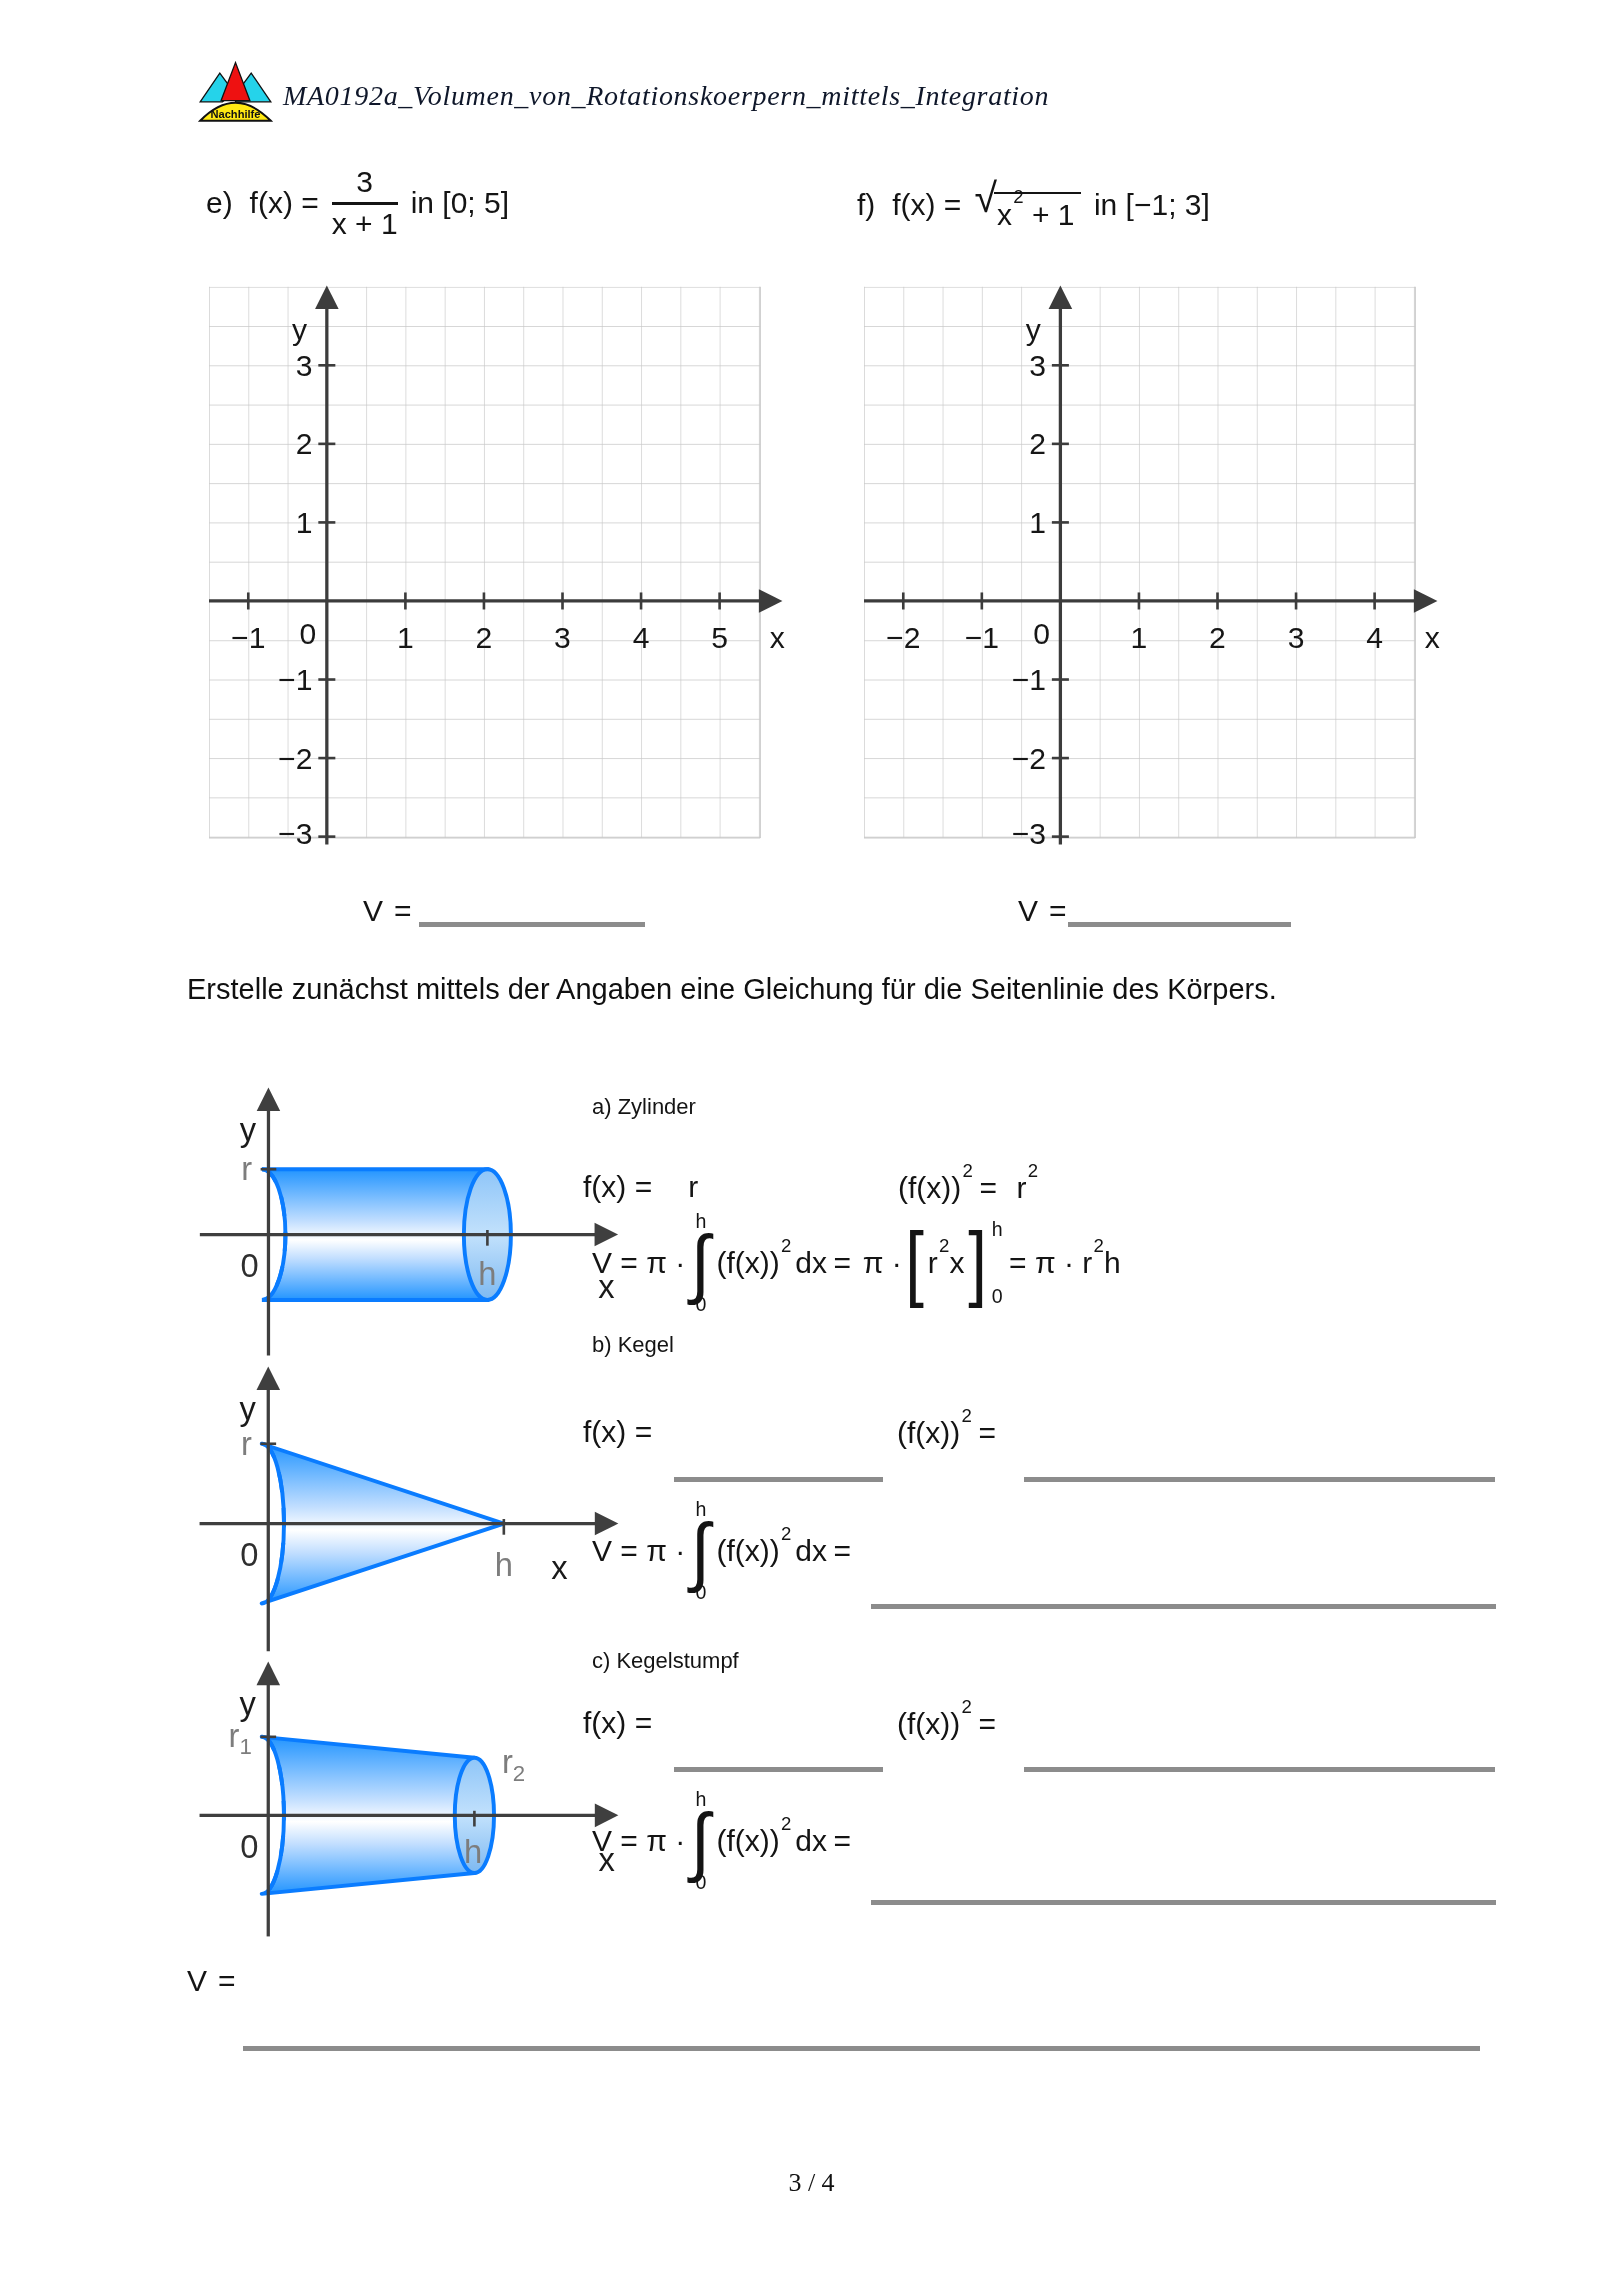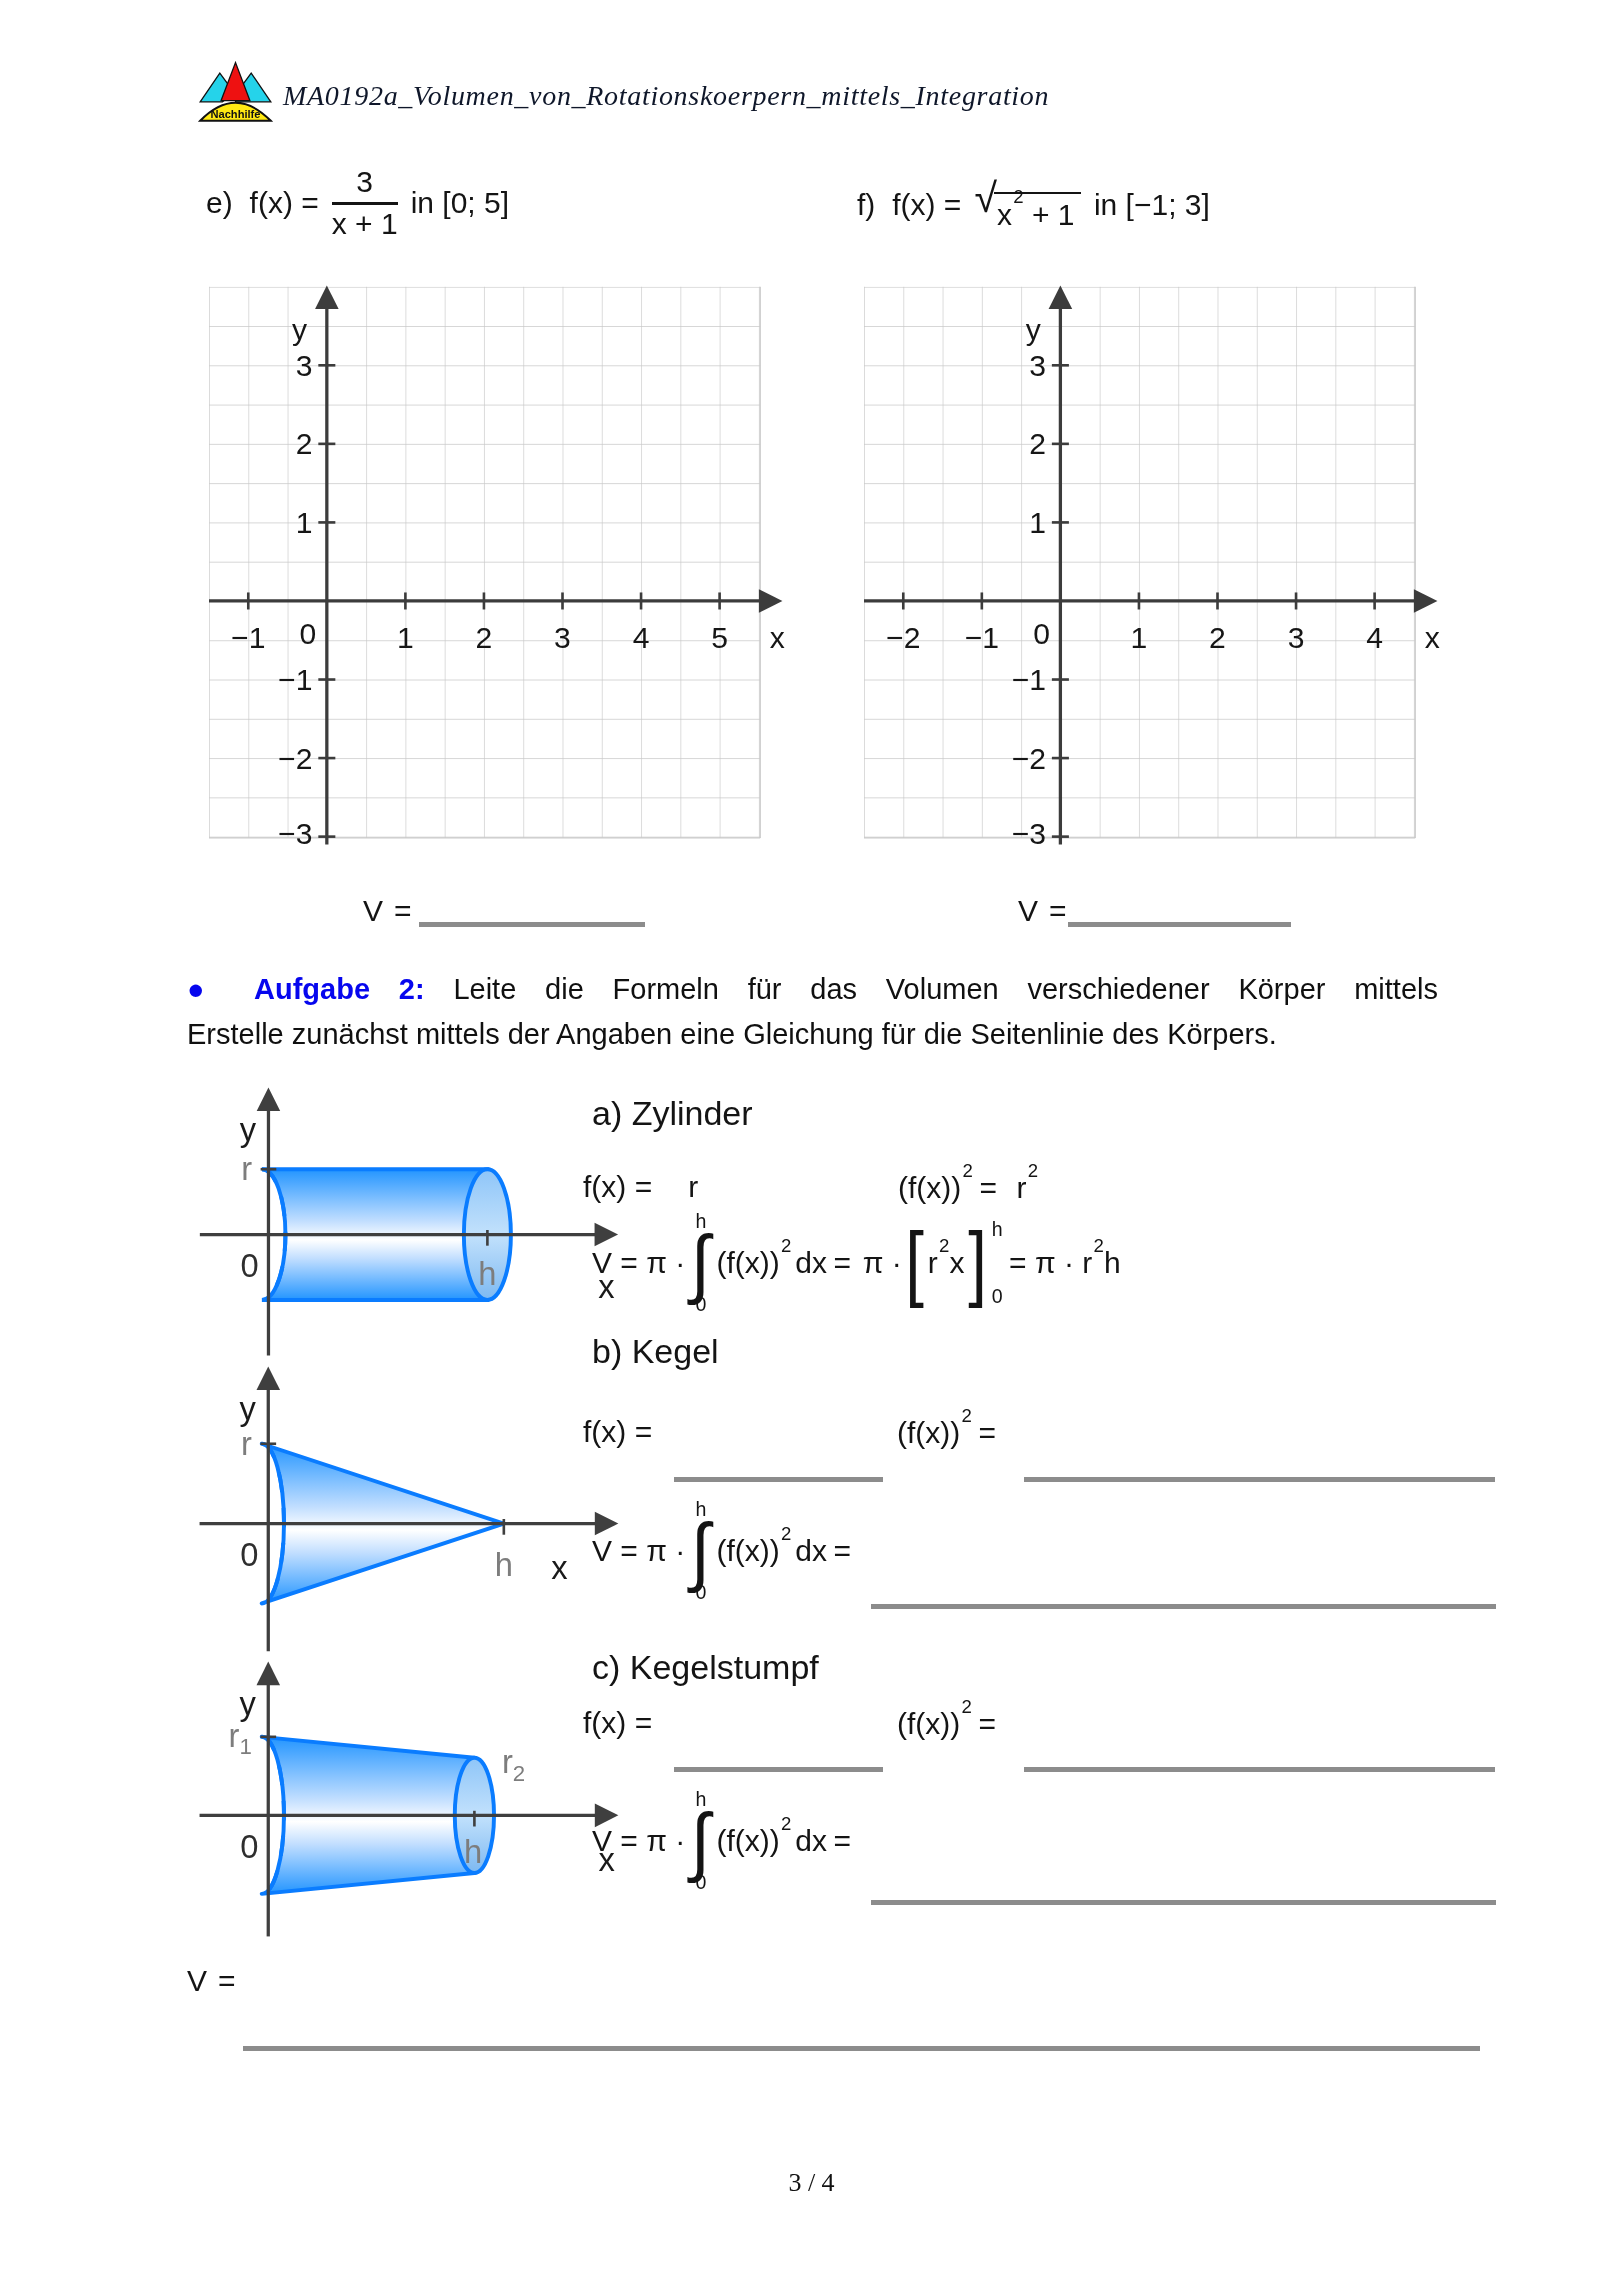--- a/index.html
+++ b/index.html
@@ -25,21 +25,21 @@
   .vlabel { font-size:30px; letter-spacing:1.3px; }
   .blank { background:#8c8c8c; height:4.6px; }
 
   
   .para { width:1251px; font-size:29px; line-height:45px; color:#101010; }
   .para .jline { text-align:justify; text-align-last:justify; }
   .blue { color:#0606ee; }
   .bold { font-weight:bold; }
 
   
-  .sec-heading { font-size:34px; }
+  .sec-heading { font-size:22px; }
   .fxrow { font-size:30px; white-space:nowrap; }
   .gap55 { display:inline-block; width:36px; }
   .gap30 { display:inline-block; width:19.6px; }
 
   .introw { display:flex; align-items:center; font-size:30px; white-space:nowrap; }
   .intwrap { display:inline-flex; flex-direction:column; align-items:center; line-height:1; margin:0 5.2px; }
   .intlim { font-size:19.6px; line-height:1.15; }
   .intsign { font-size:76px; line-height:0.80; font-weight:300; transform:scaleX(0.92); }
   .brk { font-size:84px; line-height:0.9; font-weight:300; transform:scaleX(0.8); margin:0 1.3px; }
   .brklims { display:inline-flex; flex-direction:column; justify-content:space-between; height:92px; font-size:19.6px; padding:1.3px 0; margin-left:1.3px; }
@@ -176,21 +176,20 @@
     <text x="270" y="92" text-anchor="end">y</text>
   </g>
 </svg>
 
 <span class="abs vlabel" style="left:363px; top:894px;">V =</span>
 <div class="abs blank" style="left:419px; top:922px; width:226px;"></div>
 <span class="abs vlabel" style="left:1018px; top:894px;">V =</span>
 <div class="abs blank" style="left:1068px; top:922px; width:223px;"></div>
 
 <div class="abs para" style="left:187px; top:967px;">
-  <div class="jline"><span class="blue">●</span> <span class="blue bold">Aufgabe 2:</span> <span>Leite die Formeln für das Volumen verschiedener Körper mittels</span></div>
   <div>Erstelle zunächst mittels der Angaben eine Gleichung für die Seitenlinie des Körpers.</div>
 </div>
 
 <div class="abs sec-heading" style="left:592px; top:1094px;">a) Zylinder</div>
 
 <svg class="abs" style="left:193px; top:1081px;" width="445" height="281" viewBox="0 0 680 430">
   <defs>
     <linearGradient id="cylBody" x1="0" y1="0" x2="0" y2="1">
       <stop offset="0" stop-color="#2395ff"></stop>
         <stop offset="0.40" stop-color="#c3dfff"></stop>

